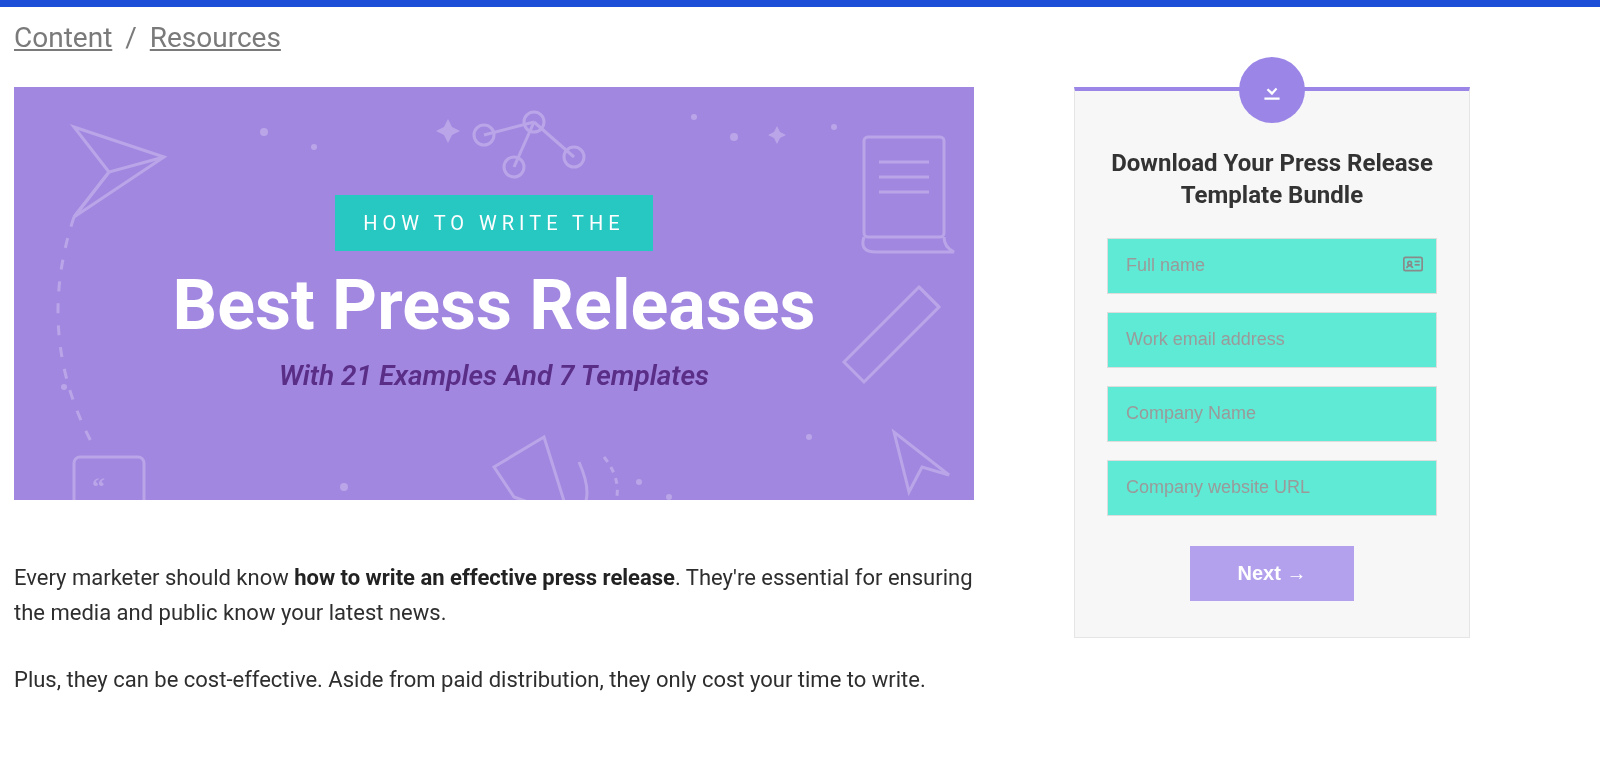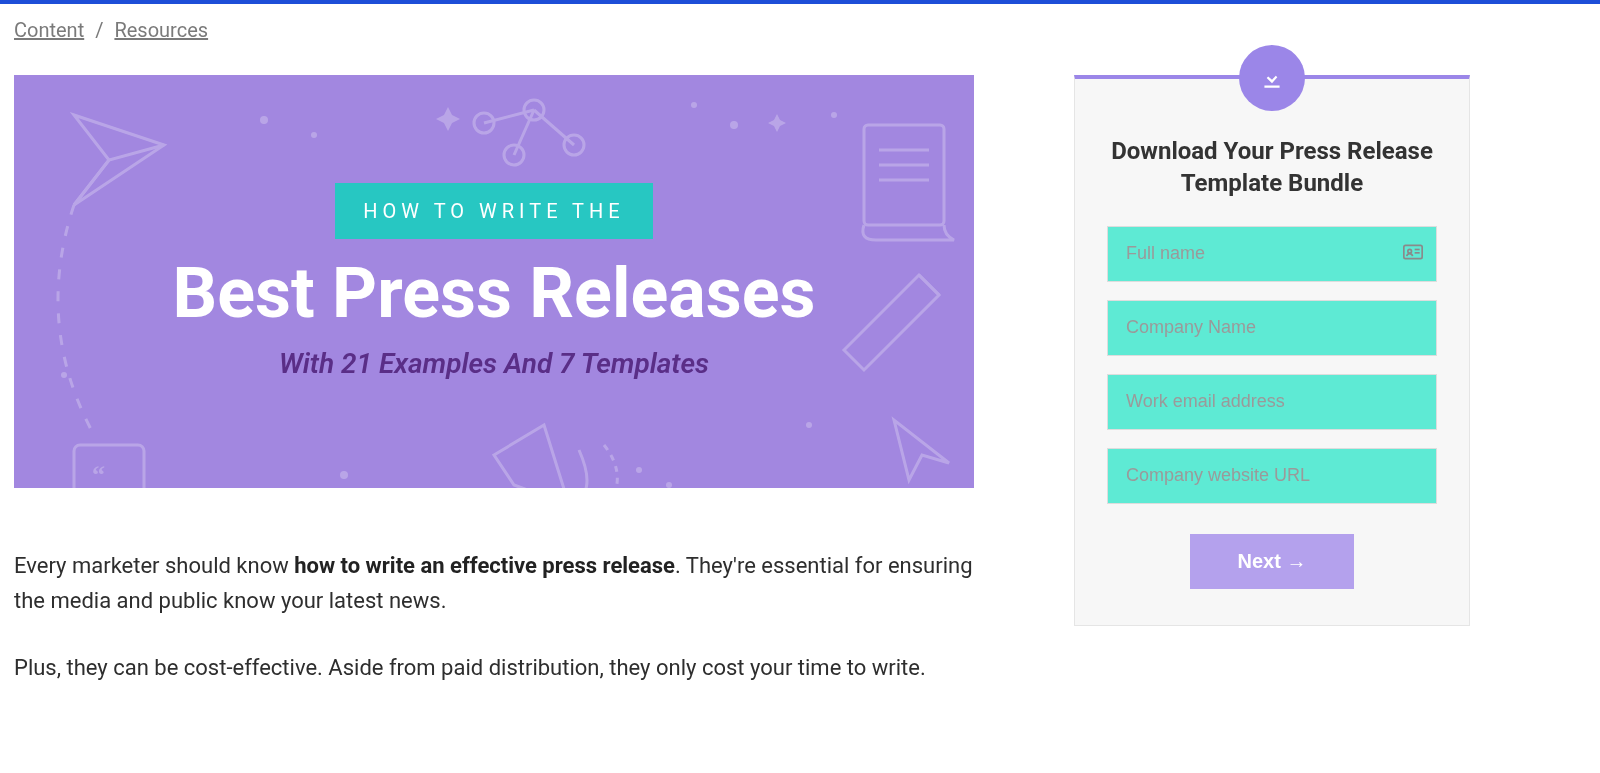--- a/index.html
+++ b/index.html
@@ -3,23 +3,23 @@
 <meta charset="utf-8">
 <style>
   * { box-sizing: border-box; margin: 0; padding: 0; }
   body {
     font-family: -apple-system, BlinkMacSystemFont, "Segoe UI", Roboto, Helvetica, Arial, sans-serif;
     color: #333;
     background: #fff;
     width: 1600px;
   }
   .topbar {
-    border-top: 4px solid #1d4ed8;
+    border-top: 7px solid #1d4ed8;
     padding: 14px 12px 8px 14px;
-    font-size: 20px;
+    font-size: 28px;
     color: #7a7a7a;
   }
   .topbar a {
     color: #7a7a7a;
     text-decoration: underline;
   }
   .topbar .sep {
     margin: 0 6px;
     text-decoration: none;
   }
@@ -258,25 +258,25 @@
             <rect x="1" y="1" width="22" height="16" rx="2"></rect>
             <circle cx="8" cy="8" r="2.2"></circle>
             <path d="M4.5 14c.5-2 2-3 3.5-3s3 1 3.5 3"></path>
             <line x1="14" y1="6" x2="20" y2="6"></line>
             <line x1="14" y1="10" x2="20" y2="10"></line>
           </svg>
         </span>
       </div>
 
       <div class="field">
+        <input type="email" placeholder="Work email address" style="">
+      </div>
+
+      <div class="field">
         <input type="text" placeholder="Company Name" style="">
-      </div>
-
-      <div class="field">
-        <input type="email" placeholder="Work email address" style="">
       </div>
 
       <div class="field">
         <input type="text" placeholder="Company website URL" style="">
       </div>
 
       <button class="next-btn">Next →</button>
     </div>
   </div>
 </div>

